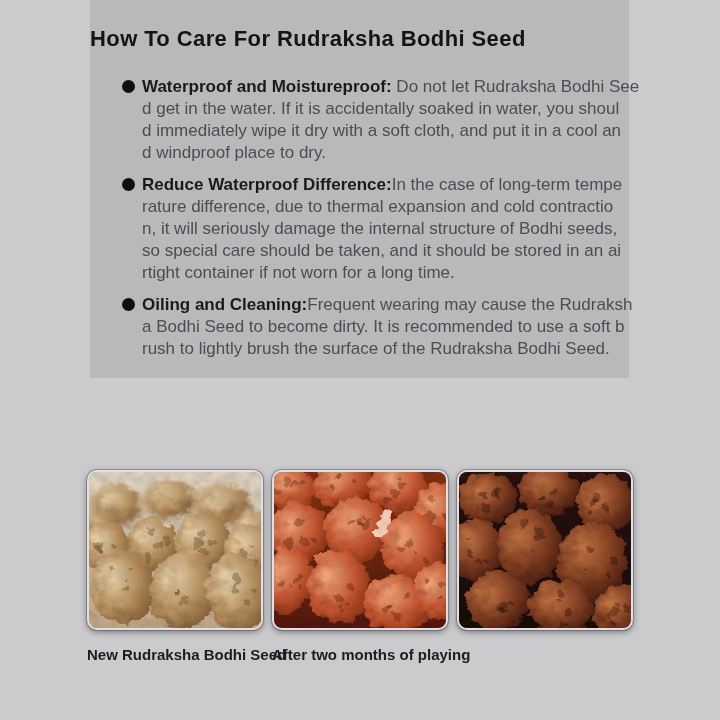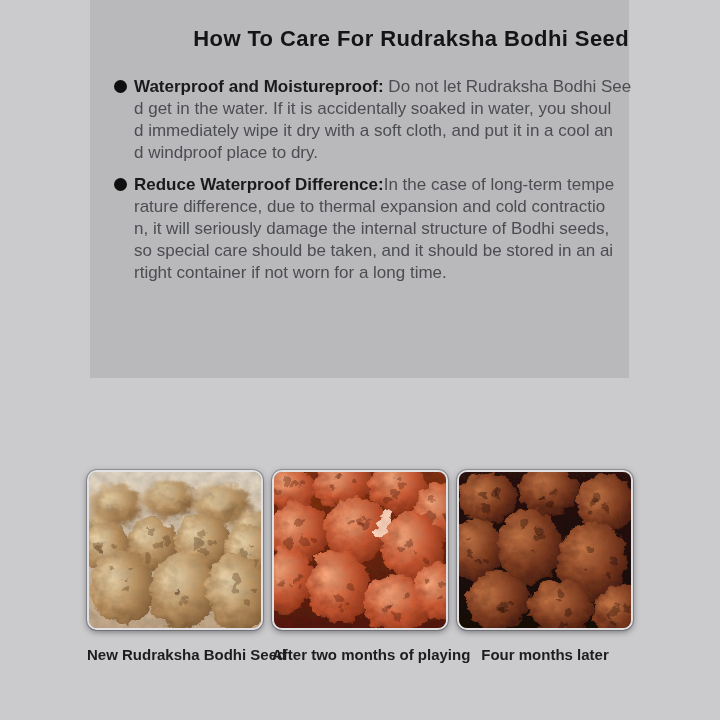--- a/index.html
+++ b/index.html
@@ -6,25 +6,25 @@
   body{
     width:720px;height:720px;position:relative;overflow:hidden;
     background:var(--page-bg,#cbcbce);
     font-family:"Liberation Sans",sans-serif;
   }
   .panel{
     position:absolute;left:90px;top:0;width:539px;height:378px;
     background:var(--panel-bg,#b9b9bc);
   }
   .title{
-    margin:26px 0 0;text-align:right;
+    margin:26px 0 0;text-align:left;
     font-size:22px;line-height:25px;font-weight:bold;letter-spacing:.4px;
     color:var(--title-color,#141414);
   }
-  .bullets{list-style:none;margin:25px 0 0;padding:0 0 0 24px}
+  .bullets{list-style:none;margin:25px 0 0;padding:0 0 0 32px}
   .bullets li{display:flex;align-items:flex-start;margin:0 0 10px}
   .dot{flex:none;width:13px;height:13px;border-radius:50%;
     background:var(--bullet-dot,#101010);margin:4px 7px 0 0}
   .btext{margin:0;font-size:17px;line-height:22px;white-space:pre;
     color:var(--body-color,#4c4d51)}
   .btext strong{font-weight:bold;color:var(--label-color,#1a1a1c)}
   .gallery{position:absolute;left:87px;top:470px;display:flex;gap:9px}
   figure{margin:0;width:176px}
   .photo{
     box-sizing:border-box;width:176px;height:160px;border-radius:10px;
@@ -50,20 +50,26 @@
 d immediately wipe it dry with a soft cloth, and put it in a cool an
 d windproof place to dry.</span></p>
     </li>
     <li>
       <span class="dot"></span>
       <p class="btext"><strong>Reduce Waterproof Difference:</strong><span>In the case of long-term tempe
 rature difference, due to thermal expansion and cold contractio
 n, it will seriously damage the internal structure of Bodhi seeds,
 so special care should be taken, and it should be stored in an ai
 rtight container if not worn for a long time.</span></p>
+    </li>
+    <li>
+      <span class="dot"></span>
+      <p class="btext"><strong>Oiling and Cleaning:</strong><span>Frequent wearing may cause the Rudraksh
+a Bodhi Seed to become dirty. It is recommended to use a soft b
+rush to lightly brush the surface of the Rudraksha Bodhi Seed.</span></p>
     </li>
   </ul>
 </div>
 
 <div class="gallery">
   <figure>
     <div class="photo">
         <svg xmlns="http://www.w3.org/2000/svg" viewBox="0 0 176 160" preserveAspectRatio="none">
           <defs>
             <linearGradient id="bg0" x1="0" y1="0" x2="0" y2="1">
@@ -370,15 +376,14 @@
             <g transform="rotate(-6 164 142)">
               <ellipse cx="164" cy="142" rx="26" ry="26" fill="url(#sg2)"></ellipse>
             </g>
             <circle cx="159.5" cy="140.7" r="4.7" fill="#1d0903" opacity="0.35"></circle>
             <circle cx="172.6" cy="140.5" r="3.8" fill="#1d0903" opacity="0.35"></circle>
             <circle cx="154.5" cy="146.7" r="3.8" fill="#1d0903" opacity="0.35"></circle>
             <circle cx="157.1" cy="156.2" r="2.9" fill="#1d0903" opacity="0.35"></circle>
           </g>
         </svg>
       </div>
-    <figcaption>Four months later</figcaption>
   </figure>
 </div>
 
 </body></html>

